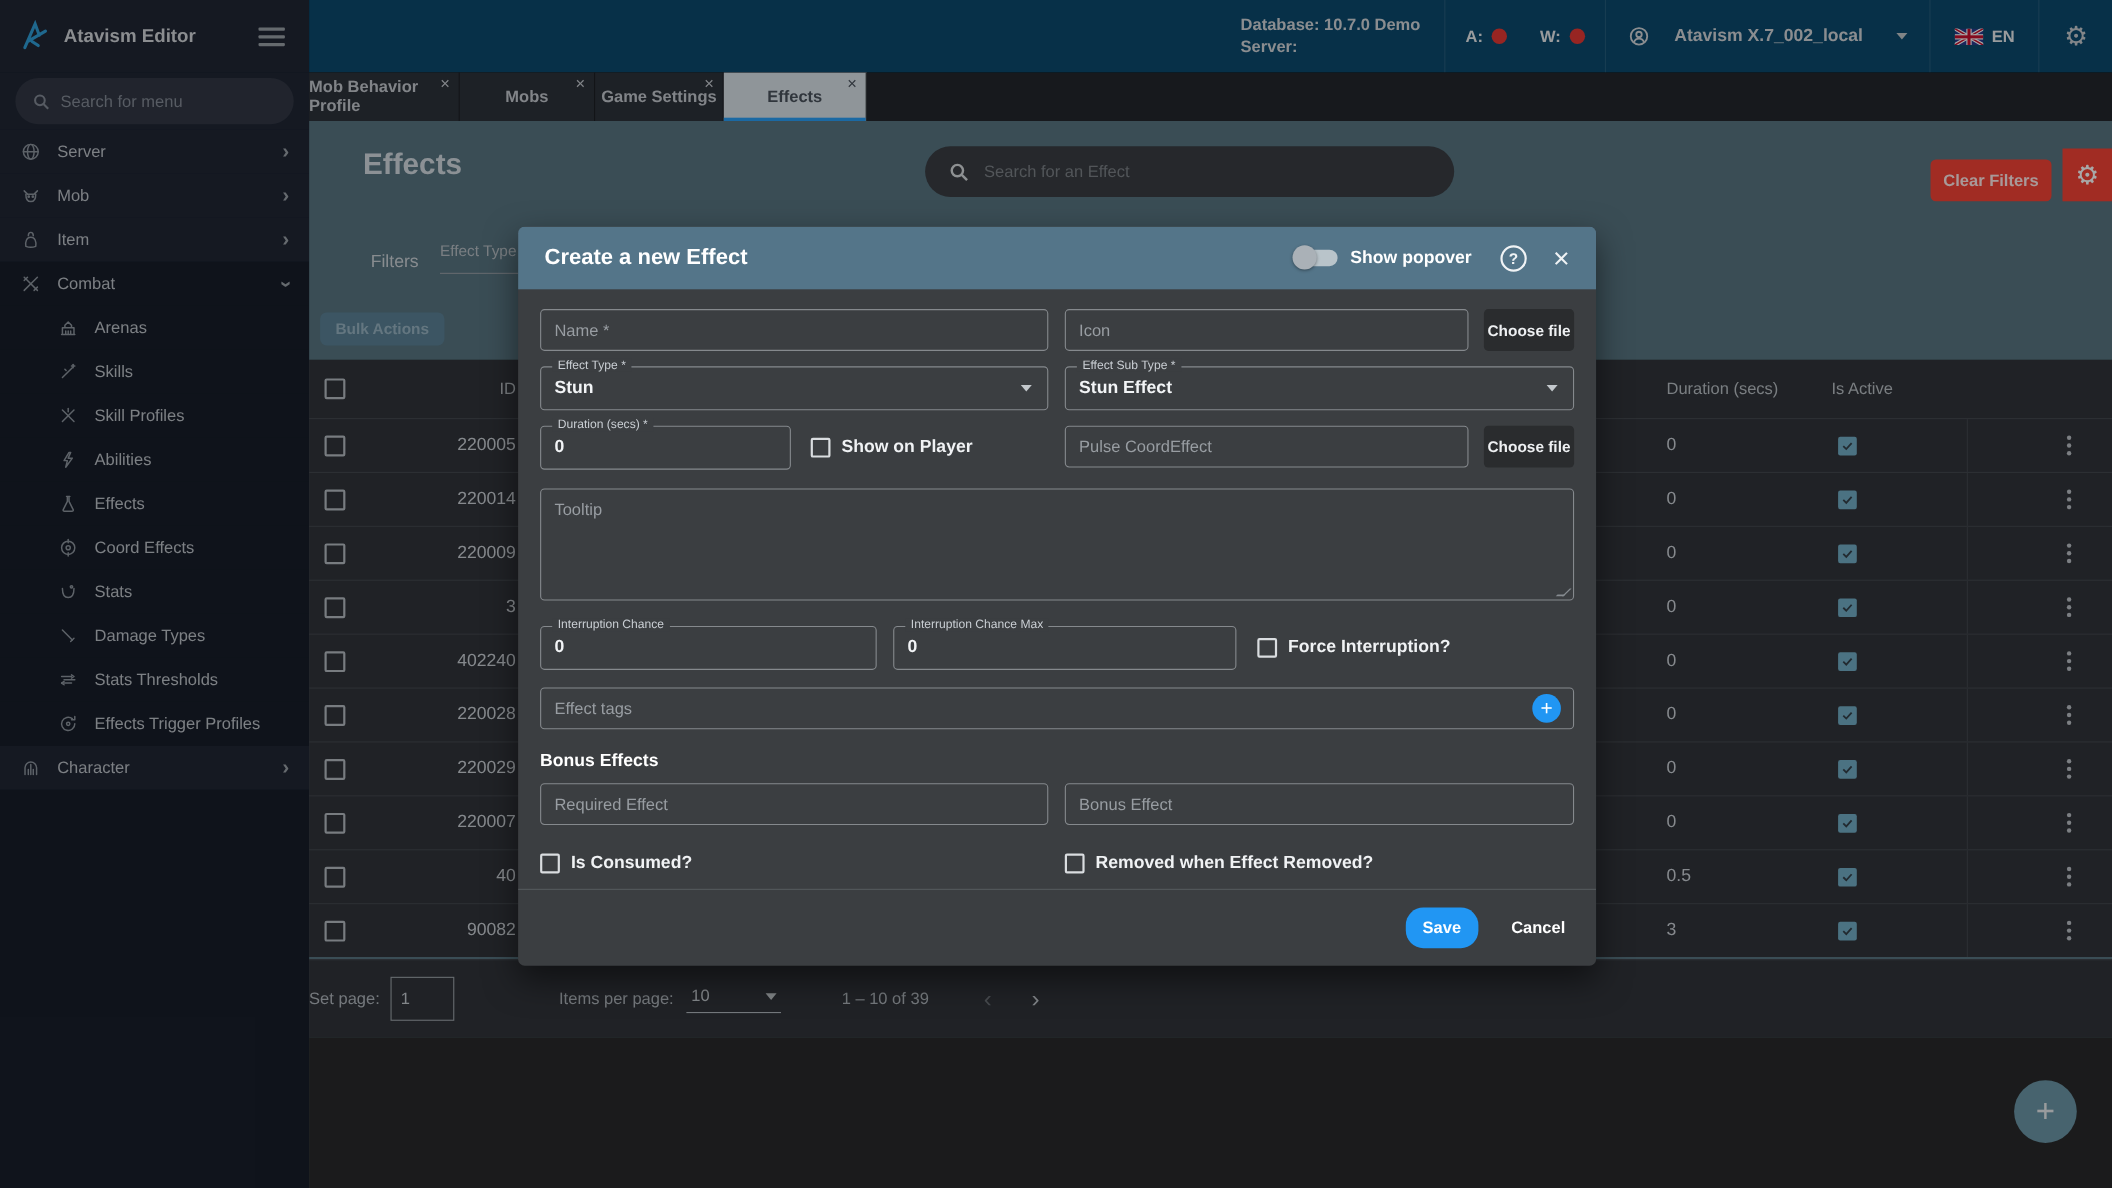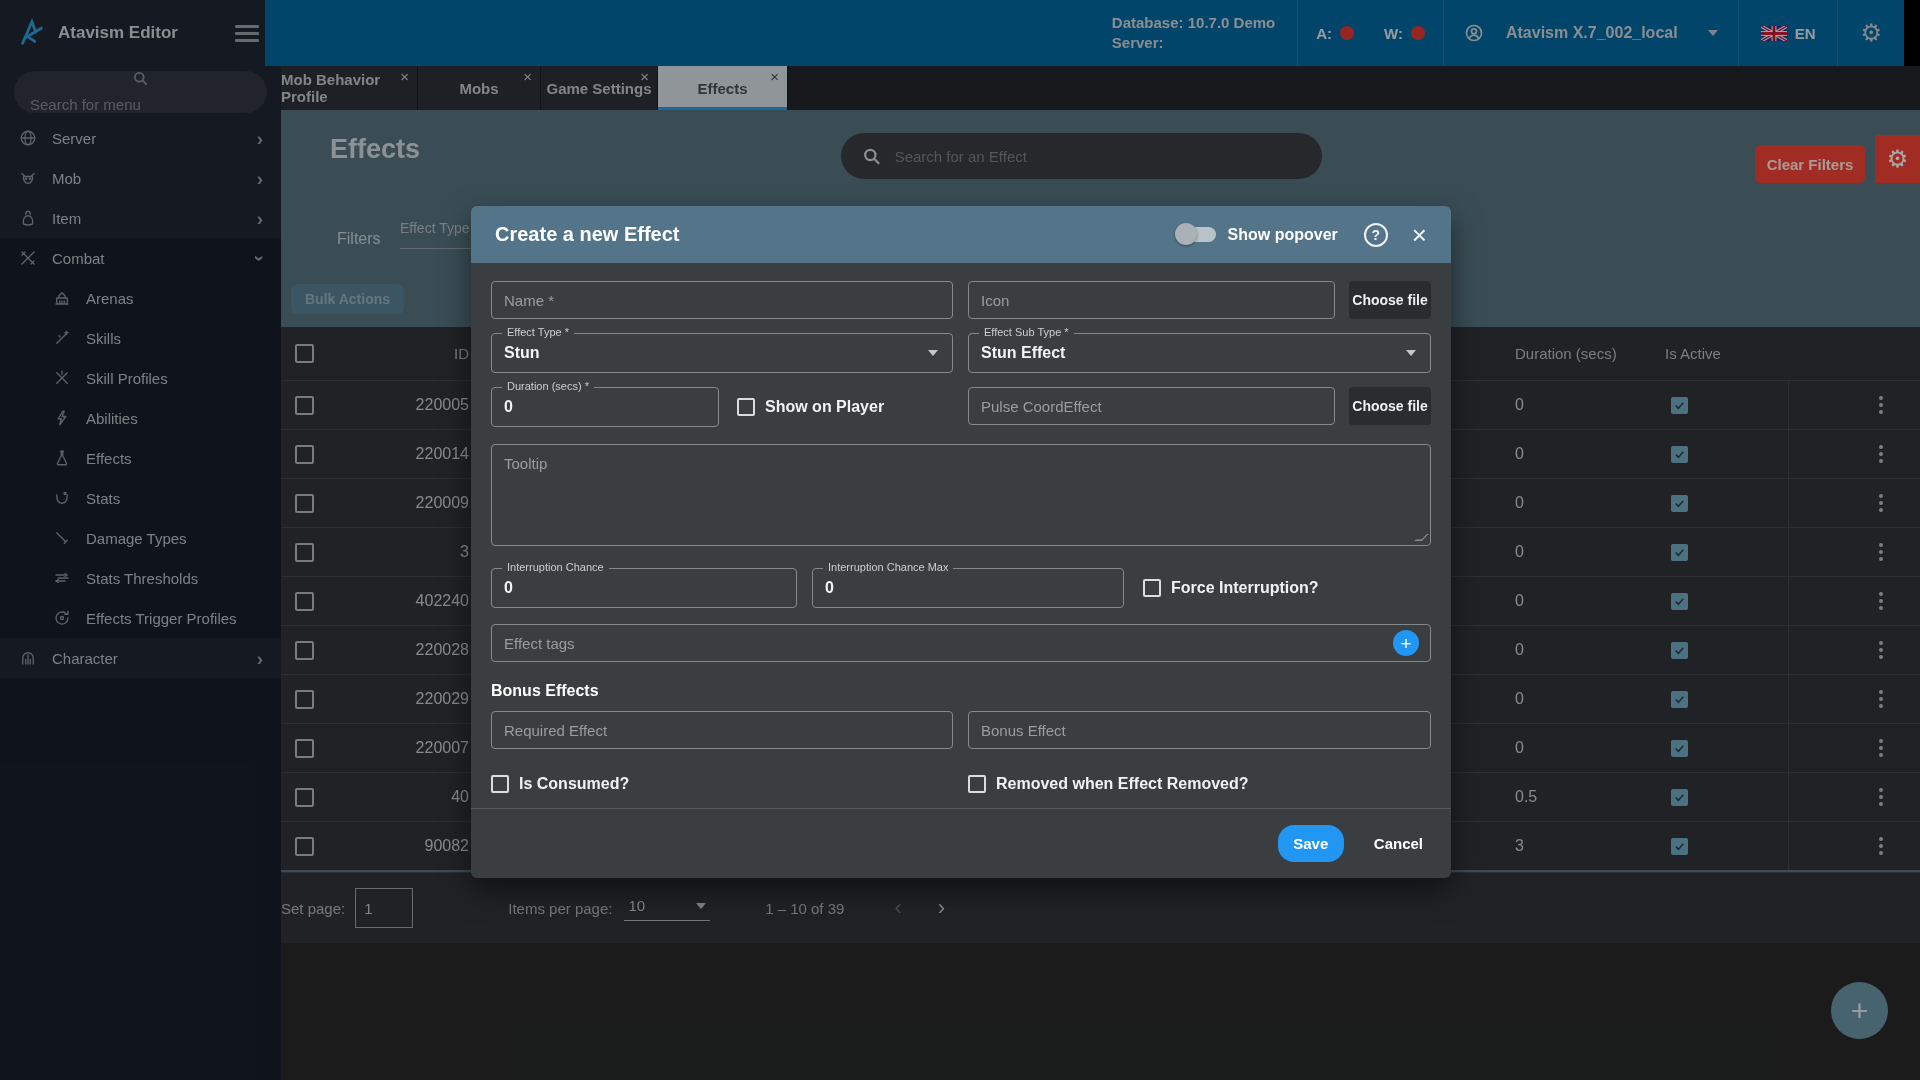--- a/index.html
+++ b/index.html
@@ -1,41 +1,41 @@
 <!DOCTYPE html>
 <html><head>
 <meta charset="utf-8">
 <style>
   * { margin:0; padding:0; box-sizing:border-box; }
   html,body { width:1920px; height:1080px; overflow:hidden; background:#000; }
   body { font-family:"Liberation Sans","DejaVu Sans",sans-serif; position:relative; }
   .stage { position:absolute; inset:0; width:1920px; height:1080px; }
 
   
-  .topbar { position:absolute; left:265px; top:0; width:1639px; height:66px; background:#0369a1;
+  .topbar { position:absolute; left:281px; top:0; width:1639px; height:66px; background:#0c4a6e;
             display:flex; align-items:flex-end; color:#ced3d8; }
   .topbar-right { margin-left:auto; display:flex; align-items:center; height:100%; }
   .db-block { text-align:left; font-size:15px; font-weight:bold; color:#d3d7db; line-height:1.35; margin-right:22px; }
   .vdiv { width:1px; height:66px; background:rgba(255,255,255,0.10); }
   .aw { display:flex; align-items:center; gap:8px; font-size:15px; font-weight:bold; color:#e8ebee; padding:0 18px; }
   .dot { width:14px; height:14px; border-radius:50%; background:#e53935; }
   .account { display:flex; align-items:center; gap:22px; padding:0 20px; font-size:16px; font-weight:bold; color:#d3d7db; }
   .caret-down { width:0; height:0; border-left:5px solid transparent; border-right:5px solid transparent; border-top:6px solid #c3c8cc; margin-left:8px; }
   .lang { display:flex; align-items:center; gap:8px; padding:0 22px; font-size:15px; font-weight:bold; color:#e8ebee; }
   .gear { font-family:"DejaVu Sans",sans-serif; font-size:24px; color:#c7ccd1; padding:0 22px; }
 
   
   .sidebar { position:absolute; left:0; top:0; width:281px; height:1080px; background:#181e2a; }
   .side-head { height:66px; background:#202635; display:flex; align-items:center; padding:0 16px; }
   .logo { width:30px; height:30px; margin-right:12px; }
   .side-title { color:#d3d7db; font-size:17px; font-weight:bold; flex:1; }
   .burger { width:24px; display:flex; flex-direction:column; gap:4px; margin-right:6px; }
   .burger i { display:block; height:3px; background:#9aa1a8; border-radius:1px; }
   .side-search-zone { height:52px; background:#202635; display:flex; align-items:center; padding:0 14px; }
-  .side-search { width:100%; height:42px; background:#323845; border-radius:21px; display:flex; align-items:center; padding:0 16px; gap:10px;flex-direction:column; }
+  .side-search { width:100%; height:42px; background:#323845; border-radius:21px; display:flex; align-items:center; padding:0 16px; gap:10px; }
   .side-search input { background:transparent; border:0; outline:none; color:#aab0ba; font-size:15px; width:100%; }
   .side-search input::placeholder { color:#858b96; }
   .menu { position:absolute; top:118px; left:0; width:281px; }
   .mrow { height:40px; display:flex; align-items:center; padding:0 18px; color:#bdc2c8; font-size:15px; }
   .mrow.light { background:#202635; }
   .mrow.dark  { background:#181e2a; }
   .micon { width:20px; height:20px; margin-right:14px; display:flex; align-items:center; justify-content:center; }
   .micon svg { width:18px; height:18px; stroke:#8d959e; fill:none; stroke-width:1.8; stroke-linecap:round; stroke-linejoin:round; }
   .mrow.child { padding-left:52px; }
   .chev { margin-left:auto; color:#9aa1a8; font-size:19px; font-weight:bold; line-height:1; }
@@ -250,20 +250,31 @@
         <span class="micon">
             <svg viewBox="0 0 24 24">
               <path d="M10 3h4M11 3v6l-5 10c-.5 1.2.3 2 1.5 2h9c1.2 0 2-.8 1.5-2L13 9V3"></path>
             </svg>
           </span>
         <span>Effects</span>
       </div>
       <div class="mrow dark child">
         <span class="micon">
             <svg viewBox="0 0 24 24">
+              <circle cx="12" cy="12" r="8"></circle>
+              <circle cx="12" cy="12" r="2.5"></circle>
+              <line x1="12" y1="2" x2="12" y2="6"></line>
+              <line x1="12" y1="18" x2="12" y2="22"></line>
+            </svg>
+          </span>
+        <span>Coord Effects</span>
+      </div>
+      <div class="mrow dark child">
+        <span class="micon">
+            <svg viewBox="0 0 24 24">
               <path d="M5 8c0 8 3 11 7 11s7-3 7-11"></path>
               <circle cx="16" cy="6" r="1.4"></circle>
             </svg>
           </span>
         <span>Stats</span>
       </div>
       <div class="mrow dark child">
         <span class="micon">
             <svg viewBox="0 0 24 24">
               <line x1="5" y1="5" x2="17" y2="17"></line>

